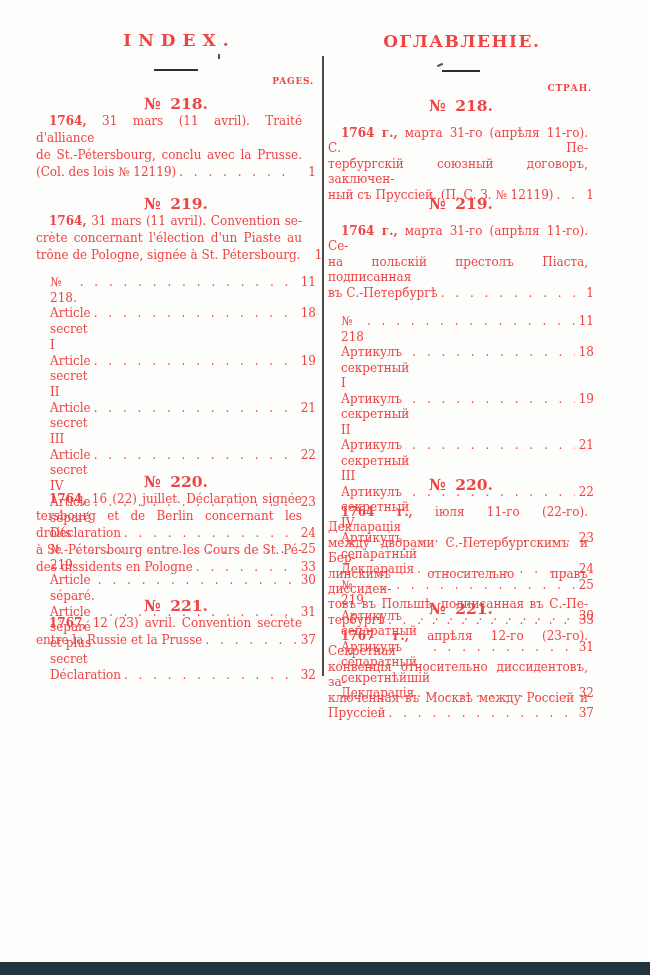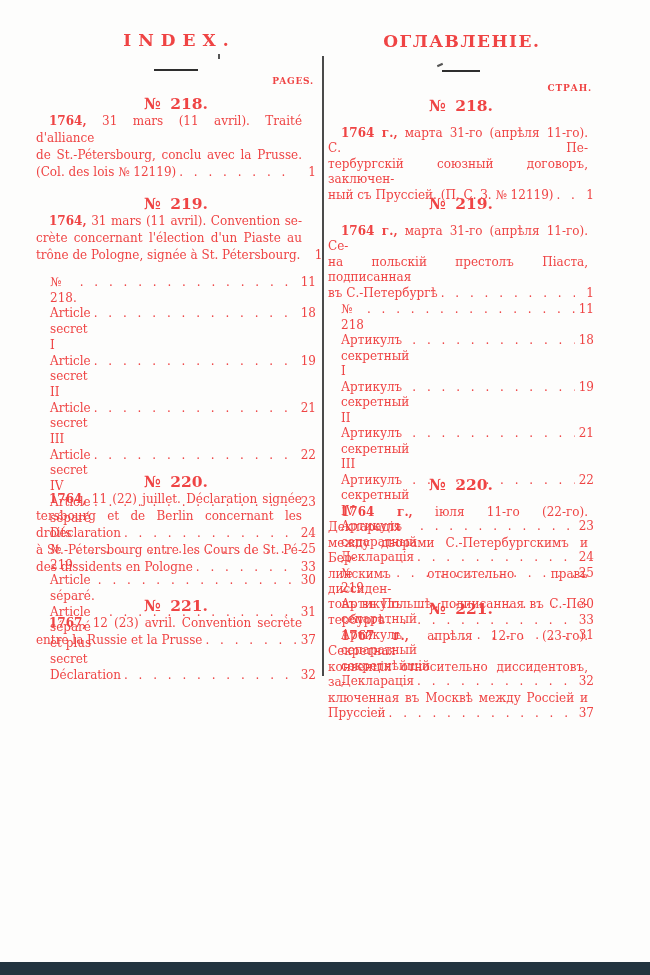--- a/index.html
+++ b/index.html
@@ -52,21 +52,21 @@
   .leader { flex:1 1 auto; min-width:0; overflow:hidden; white-space:nowrap; margin:0 3px; }
   .leader::after {
     content:". . . . . . . . . . . . . . . . . . . . . . . . . . . . . . . . . . . . . . . .";
     letter-spacing:3.5px;
   }
   .leader.none::after { content:""; }
   .pgno { text-align:right; min-width:16px; white-space:nowrap; }
 
   .list { font-size:12px; }
   .left  .list { margin-top:11px; }
-  .right .list { margin-top:1px; }
+  .right .list { margin-top:13px; }
   .row { display:flex; align-items:baseline; padding-left:14px; line-height:15.7px; }
   .right .row { padding-left:13px; line-height:15.5px; }
 
   .divider { position:absolute; left:322px; top:56px; width:1.5px; height:620px;
              background:#4a4a4a; }
   .bottombar { position:absolute; left:0; bottom:0; width:650px; height:13px;
                background:#22343f; }
 </style>
 </head>
 <body>
@@ -159,21 +159,21 @@
             <span>Déclaration</span>
             <span class="leader"></span>
             <span class="pgno">32</span>
           </div>
       </div>
     </section>
 
     <section class="sec" style="top:473px">
       <h2 class="shead">№ 220.</h2>
       <div class="para">
-        <div class="pl jf ind"><b class="yr">1764,</b> <span>11 (22) juillet. Déclaration signée</span></div>
+        <div class="pl jf ind"><b class="yr">1764,</b> <span>16 (22) juillet. Déclaration signée</span></div>
         <div class="pl jf">tersbourg et de Berlin concernant les droits</div>
         <div class="pl jf">à St.-Pétersbourg entre les Cours de St. Pé-</div>
         <div class="pl last">
             <span class="lt">des dissidents en Pologne</span>
             <span class="leader"></span>
             <span class="pgno">33</span>
           </div>
       </div>
     </section>
 

